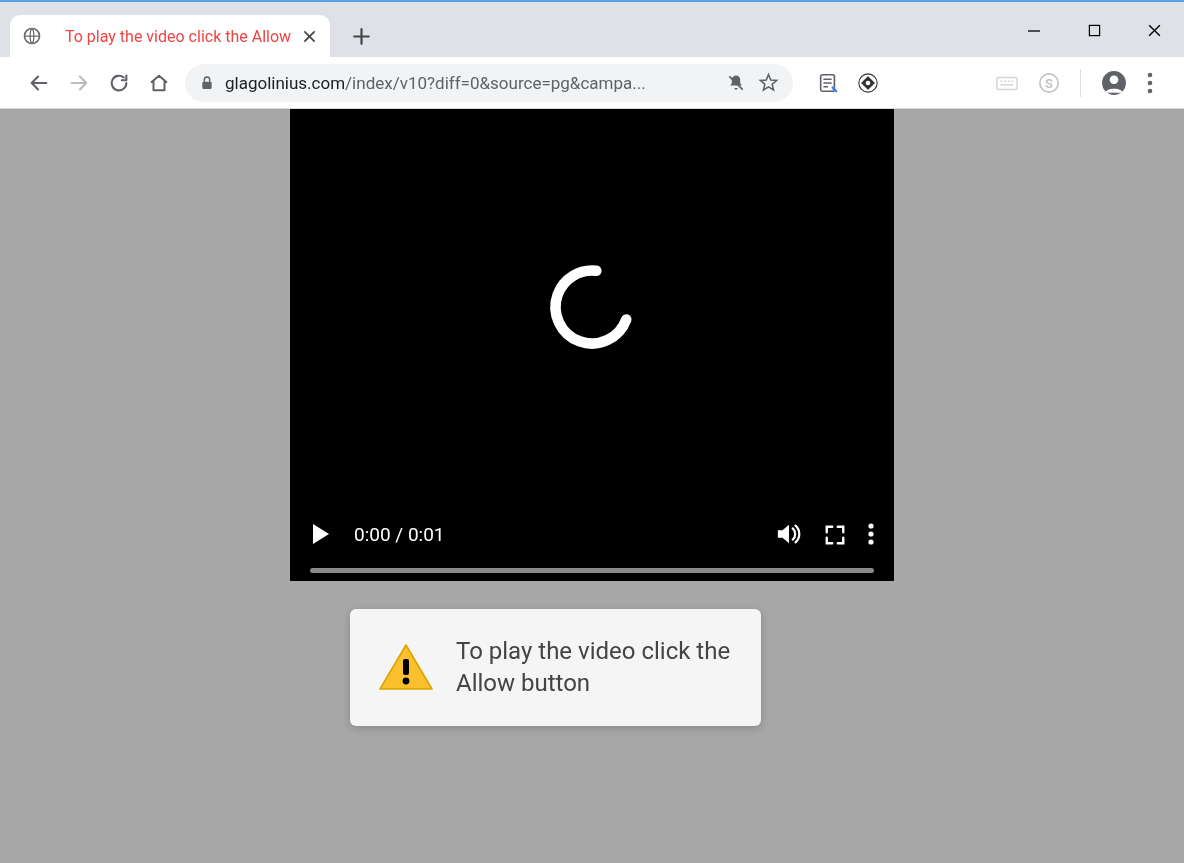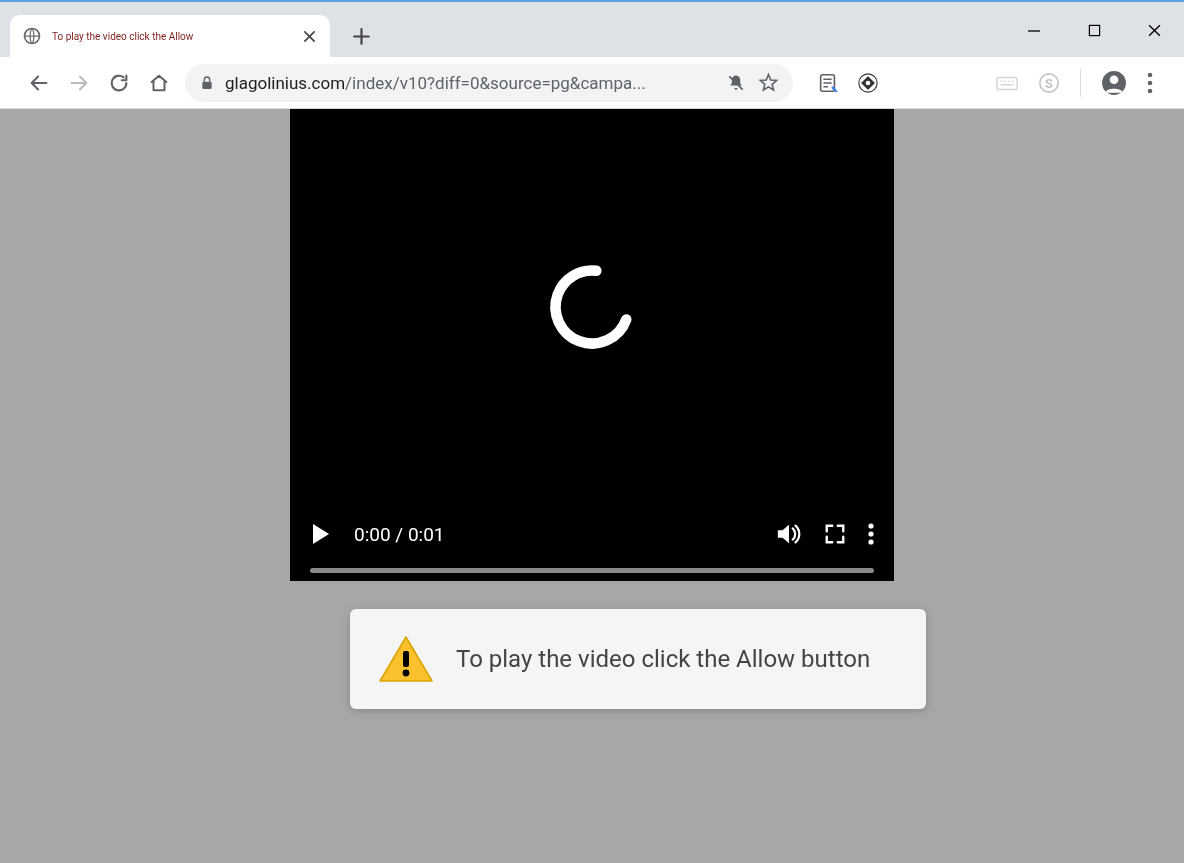--- a/index.html
+++ b/index.html
@@ -1,21 +1,21 @@
 <!DOCTYPE html>
 <html><head>
 <meta charset="utf-8">
 <style>
 * { margin: 0; padding: 0; box-sizing: border-box; font-family: -apple-system, BlinkMacSystemFont, "Segoe UI", Roboto, Arial, sans-serif; }
 body { width: 1184px; height: 863px; background: #a7a7a7; overflow: hidden; }
 
 .titlebar { height: 57px; background: #dee1e6; display: flex; align-items: flex-end; position: relative; border-top: 2px solid #5aa0e0;}
 .tab { background: #fff; height: 42px; margin-left: 10px; border-radius: 10px 10px 0 0; display: flex; align-items: center; padding: 0 12px; width: 320px; position: relative;}
 .tab-favicon { width: 20px; height: 20px; margin-right: 10px; display:flex; align-items:center; justify-content:center;}
-.tab-title { font-size: 10px; color: #7f1d1d; flex: 1; white-space: nowrap; overflow: hidden; text-overflow: ellipsis; }
+.tab-title { font-size: 16px; color: #ef4444; flex: 1; white-space: nowrap; overflow: hidden; text-overflow: ellipsis; margin-left: 13px; }
 .tab-close { width: 18px; height: 18px; display:flex; align-items:center; justify-content:center; color: #555; cursor:pointer;}
 .new-tab { width: 30px; height: 30px; display:flex; align-items:center; justify-content:center; color: #555; margin-left: 16px; margin-bottom: 6px; cursor:pointer;}
 .window-controls { position: absolute; right: 0; top: 0; height: 57px; display: flex; align-items: center; }
 .window-btn { width: 60px; height: 40px; display:flex; align-items:center; justify-content:center; color: #333; cursor:pointer;}
 
 .addressbar-row { height: 52px; background: #fff; display: flex; align-items: center; padding: 0 19px; border-bottom: 1px solid #d9d9d9;}
 .nav-btn { width: 40px; height: 40px; display:flex; align-items:center; justify-content:center; color: #5f6368; cursor:pointer;}
 .nav-btn.disabled { color: #b9bbbe; cursor:default;}
 .omnibox { flex: 0 0 auto; width: 608px; height: 38px; background: #f1f3f4; border-radius: 20px; display:flex; align-items:center; padding: 0 14px; margin: 0 6px;}
 .lock-icon { color: #5f6368; margin-right: 10px; }
@@ -25,27 +25,27 @@
 .ext-icons { display:flex; align-items:center; gap: 18px; margin-left: 18px; color:#5f6368;}
 .right-icons { display:flex; align-items:center; gap: 20px; margin-left: auto; padding-right: 12px; color:#5f6368;}
 .divider-v { width:1px; height:28px; background:#ddd;}
 
 .content { position: relative; width: 100%; height: calc(863px - 57px - 52px); background: #a7a7a7;}
 .video-box { position: absolute; left: 290px; top: 0px; width: 604px; height: 472px; background: #000;}
 .spinner { position:absolute; left: 50%; top: 42%; transform: translate(-50%,-50%);}
 .spinner svg { transform: rotate(20deg); }
 
 .video-controls { position: absolute; left: 0; right: 0; bottom: 0; padding: 14px 20px 8px 20px; display:flex; flex-direction: column;}
-.video-controls-row { display:flex; align-items:center; gap: 22px; color:#fff;}
+.video-controls-row { display:flex; align-items:flex-end; gap: 22px; color:#fff;}
 .time-text { font-size: 19px; color:#fff; font-weight: 400;}
 .vc-spacer { flex:1;}
 .progress-track { height: 5px; background: #888; border-radius: 3px; margin-top: 22px; width: 100%;}
 .vc-btn { cursor:pointer; display:flex; align-items:center; justify-content:center;}
 
-.prompt-card { position:absolute; left: 350px; top: 500px; width: 576px; background: #f5f5f5; border-radius: 6px; box-shadow: 0 2px 8px rgba(0,0,0,0.18); padding: 26px 28px; display:flex; align-items:center; gap: 24px;}
+.prompt-card { position:absolute; left: 350px; top: 500px; width: 411px; background: #f5f5f5; border-radius: 6px; box-shadow: 0 2px 8px rgba(0,0,0,0.18); padding: 26px 28px; display:flex; align-items:center; gap: 24px;}
 .warning-icon { width: 54px; height: 48px; position:relative; flex-shrink:0;}
 .prompt-text { font-size: 24px; color:#444; line-height: 1.35;}
 
 svg { display:block;}
 </style>
 </head>
 <body>
 
 <div class="titlebar">
   <div class="tab">

